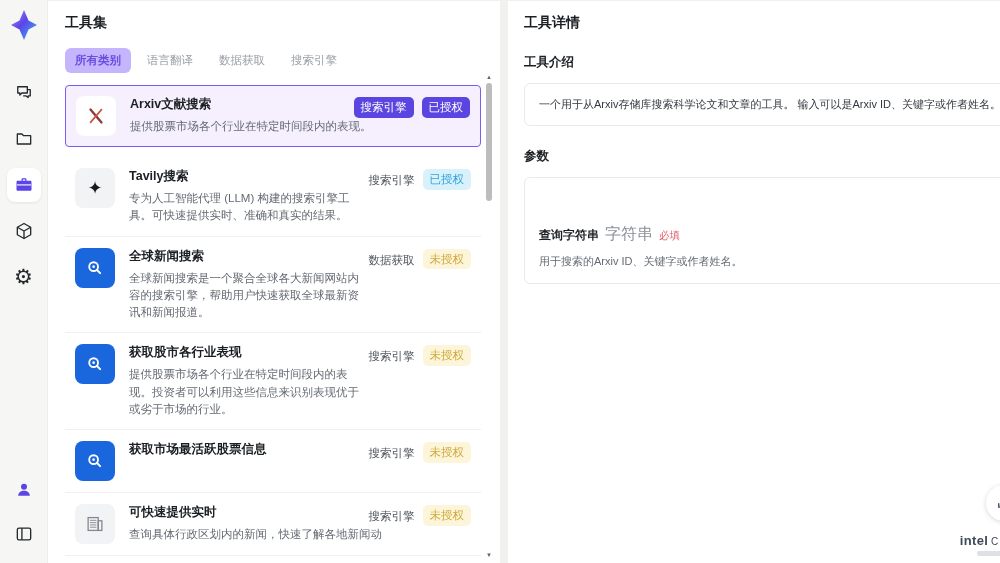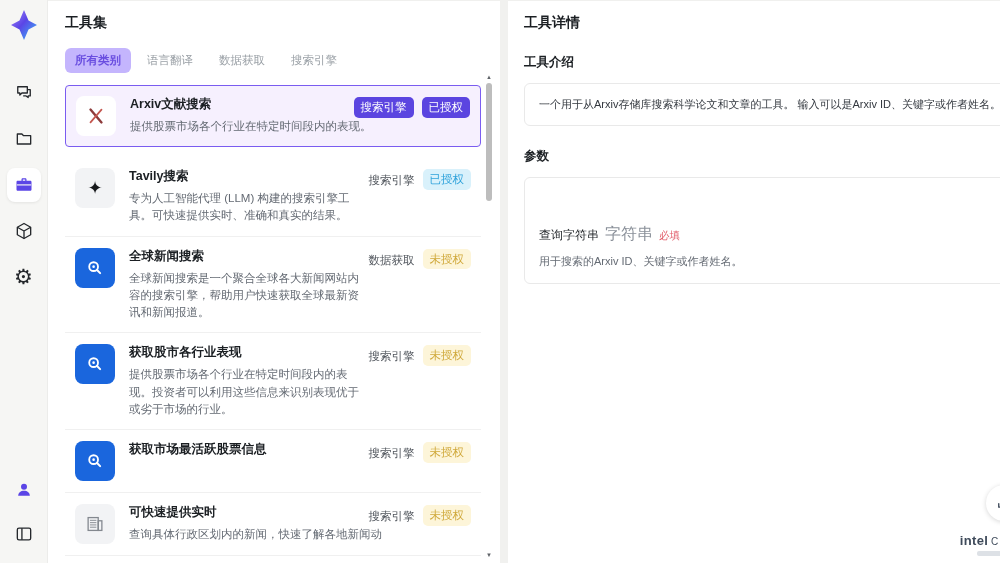--- a/index.html
+++ b/index.html
@@ -57,21 +57,21 @@
   .divider { width:8px; background:#f1f1ef; flex-shrink:0; }
 
   
   .main-right { flex:1; background:#fff; border-top:1px solid #f0f0ee; padding:13px 22px 0 16px; position:relative; }
   .detail-title { font-size:14px; font-weight:bold; margin-bottom:22px; }
   .section-h { font-size:12.5px; font-weight:bold; margin-bottom:12px; }
   .intro-box { border:1px solid #e9e9e9; border-radius:6px; padding:13px 14px; margin-bottom:22px;
     font-size:11px; color:#33383f; white-space:nowrap; overflow:hidden; }
   .param-box { border:1px solid #e9e9e9; border-radius:6px; padding:14px; }
   .param-head { margin-bottom:9px; display:flex; align-items:baseline; gap:6px; }
-  .param-name { font-size:12px; font-weight:normal; color:#1b1f23; }
+  .param-name { font-size:12px; font-weight:bold; color:#1b1f23; }
   .param-type { font-size:16px; color:#8a9099;margin-top:32px; }
   .param-required { font-size:10.5px; color:#e25d6a; }
   .param-desc { font-size:11px; color:#646a73; }
 
   
   .fab { position:absolute; right:16px; bottom:42px; width:36px; height:36px; border-radius:50%;
     background:#fff; box-shadow:0 1px 5px rgba(0,0,0,.16); display:flex; align-items:center; justify-content:center; cursor:pointer; }
   .brand { position:absolute; right:10px; bottom:7px; text-align:center; color:#3e4a5a; }
   .brand-row { display:flex; align-items:baseline; gap:3px; justify-content:center; }
   .brand-intel { font-size:13px; font-weight:bold; letter-spacing:.3px; }

